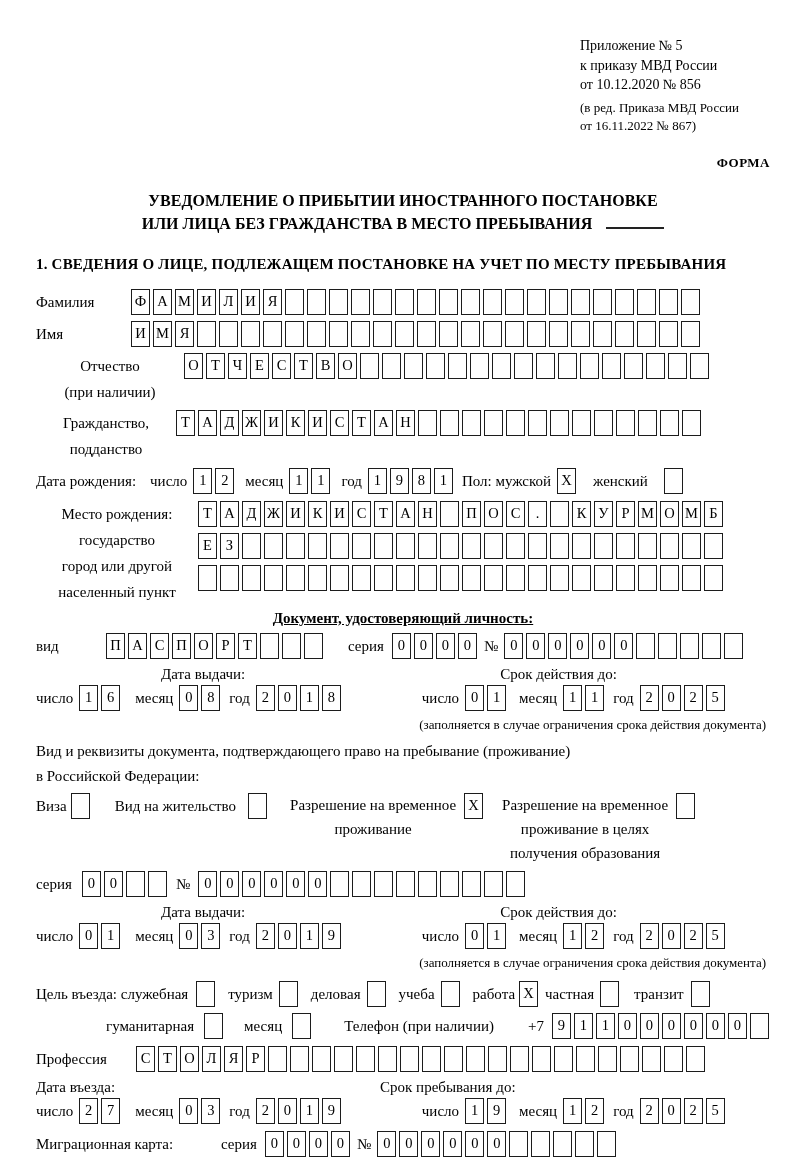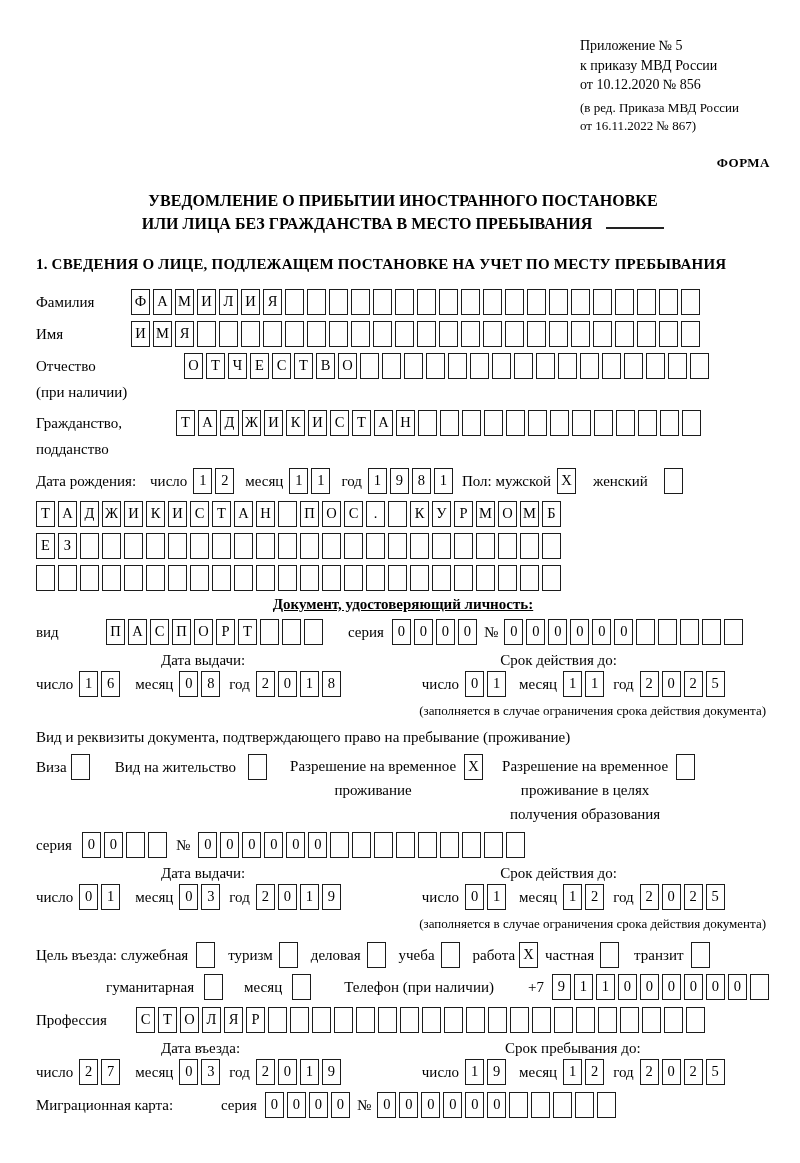--- a/index.html
+++ b/index.html
@@ -13,21 +13,21 @@
   .hdr { width:190px; margin-left:auto; line-height:1.4; font-size:14px; }
   .hdr .rev { font-size:13px; margin-top:4px; }
   .forma { text-align:right; font-weight:bold; font-size:13px; margin:20px 0 18px 0; letter-spacing:.5px; }
   
   .title { text-align:center; font-weight:bold; font-size:16px; line-height:1.45; margin-bottom:20px; }
   .blankline { display:inline-block; width:58px; border-bottom:2px solid #222; height:14px; margin-left:10px; }
   .section-h { font-weight:bold; font-size:15px; margin-bottom:16px; letter-spacing:.2px; }
   
   .row { display:flex; align-items:flex-start; margin-bottom:5px; }
   .lbl { line-height:27px; white-space:nowrap; }
-  .lblstack { display:flex; flex-direction:column; }
+  .lblstack { display:flex; flex-direction:column;align-items:center; }
   .lblstack span { line-height:26px; white-space:nowrap; }
   .cells { display:flex; }
   .cell {
     width:19px; height:26px; border:1.6px solid #1c1c1c; margin-right:3px;
     display:flex; align-items:center; justify-content:center;
     font-size:14.5px; flex:0 0 auto; background:#fff;
   }
   .cellrows { display:flex; flex-direction:column; gap:6px; }
   .grp { display:flex; align-items:flex-start; }
   .grp .lbl { margin-right:6px; }
@@ -229,20 +229,26 @@
     </span>
     <span class="grp" style="margin-left:14px;">
       <span class="lbl" style="margin-right:16px;">женский</span>
       <span class="cells">
           <span class="cell"></span>
         </span>
     </span>
   </div>
 
   <div class="row mt6">
+    <span class="lblstack" style="width:162px;">
+      <span>Место рождения:</span>
+      <span>государство</span>
+      <span>город или другой</span>
+      <span>населенный пункт</span>
+    </span>
     <span class="cellrows">
       <span class="cells">
           <span class="cell">Т</span>
           <span class="cell">А</span>
           <span class="cell">Д</span>
           <span class="cell">Ж</span>
           <span class="cell">И</span>
           <span class="cell">К</span>
           <span class="cell">И</span>
           <span class="cell">С</span>
@@ -405,20 +411,21 @@
           <span class="cell">2</span>
           <span class="cell">0</span>
           <span class="cell">2</span>
           <span class="cell">5</span>
         </span>
     </span>
   </div>
   <div class="note">(заполняется в случае ограничения срока действия документа)</div>
 
   <div style="margin-bottom:8px;">Вид и реквизиты документа, подтверждающего право на пребывание (проживание)</div>
+  <div style="margin-bottom:8px;">в Российской Федерации:</div>
 
   <div class="row">
     <span class="chk-group">
       <span class="lbl" style="margin-right:4px;">Виза</span>
       <span class="cells">
           <span class="cell"></span>
         </span>
     </span>
     <span class="chk-group" style="margin-left:22px;">
       <span class="lbl" style="margin-right:12px;">Вид на жительство</span>
@@ -611,21 +618,21 @@
         <span class="cell"></span>
         <span class="cell"></span>
         <span class="cell"></span>
         <span class="cell"></span>
         <span class="cell"></span>
         <span class="cell"></span>
       </span>
   </div>
 
   <div class="heads">
-    <span style="margin-left:125px;">Дата въезда:</span>
+    <span style="">Дата въезда:</span>
     <span style="margin-left:265px;text-align:right;">Срок пребывания до:</span>
   </div>
   <div class="row">
     <span class="grp">
       <span class="lbl">число</span>
       <span class="cells">
           <span class="cell">2</span>
           <span class="cell">7</span>
         </span>
     </span>

